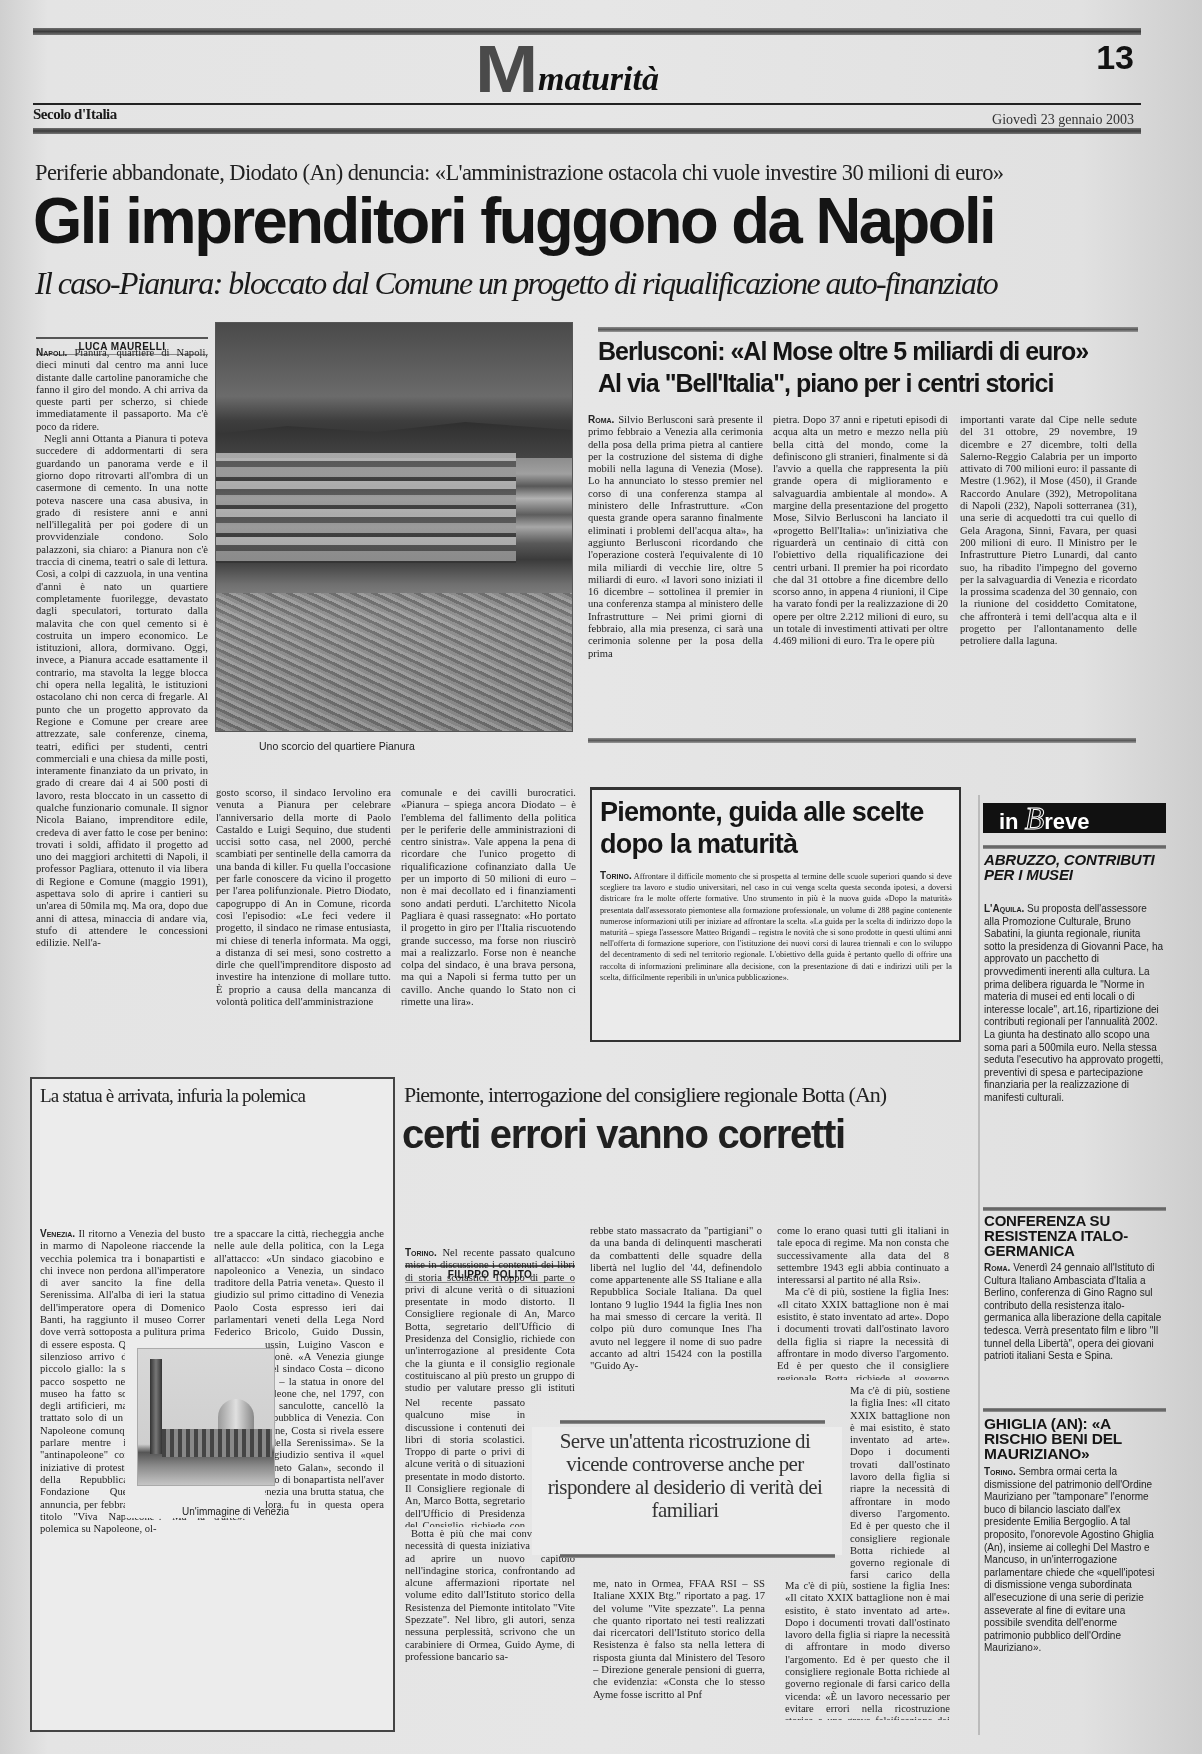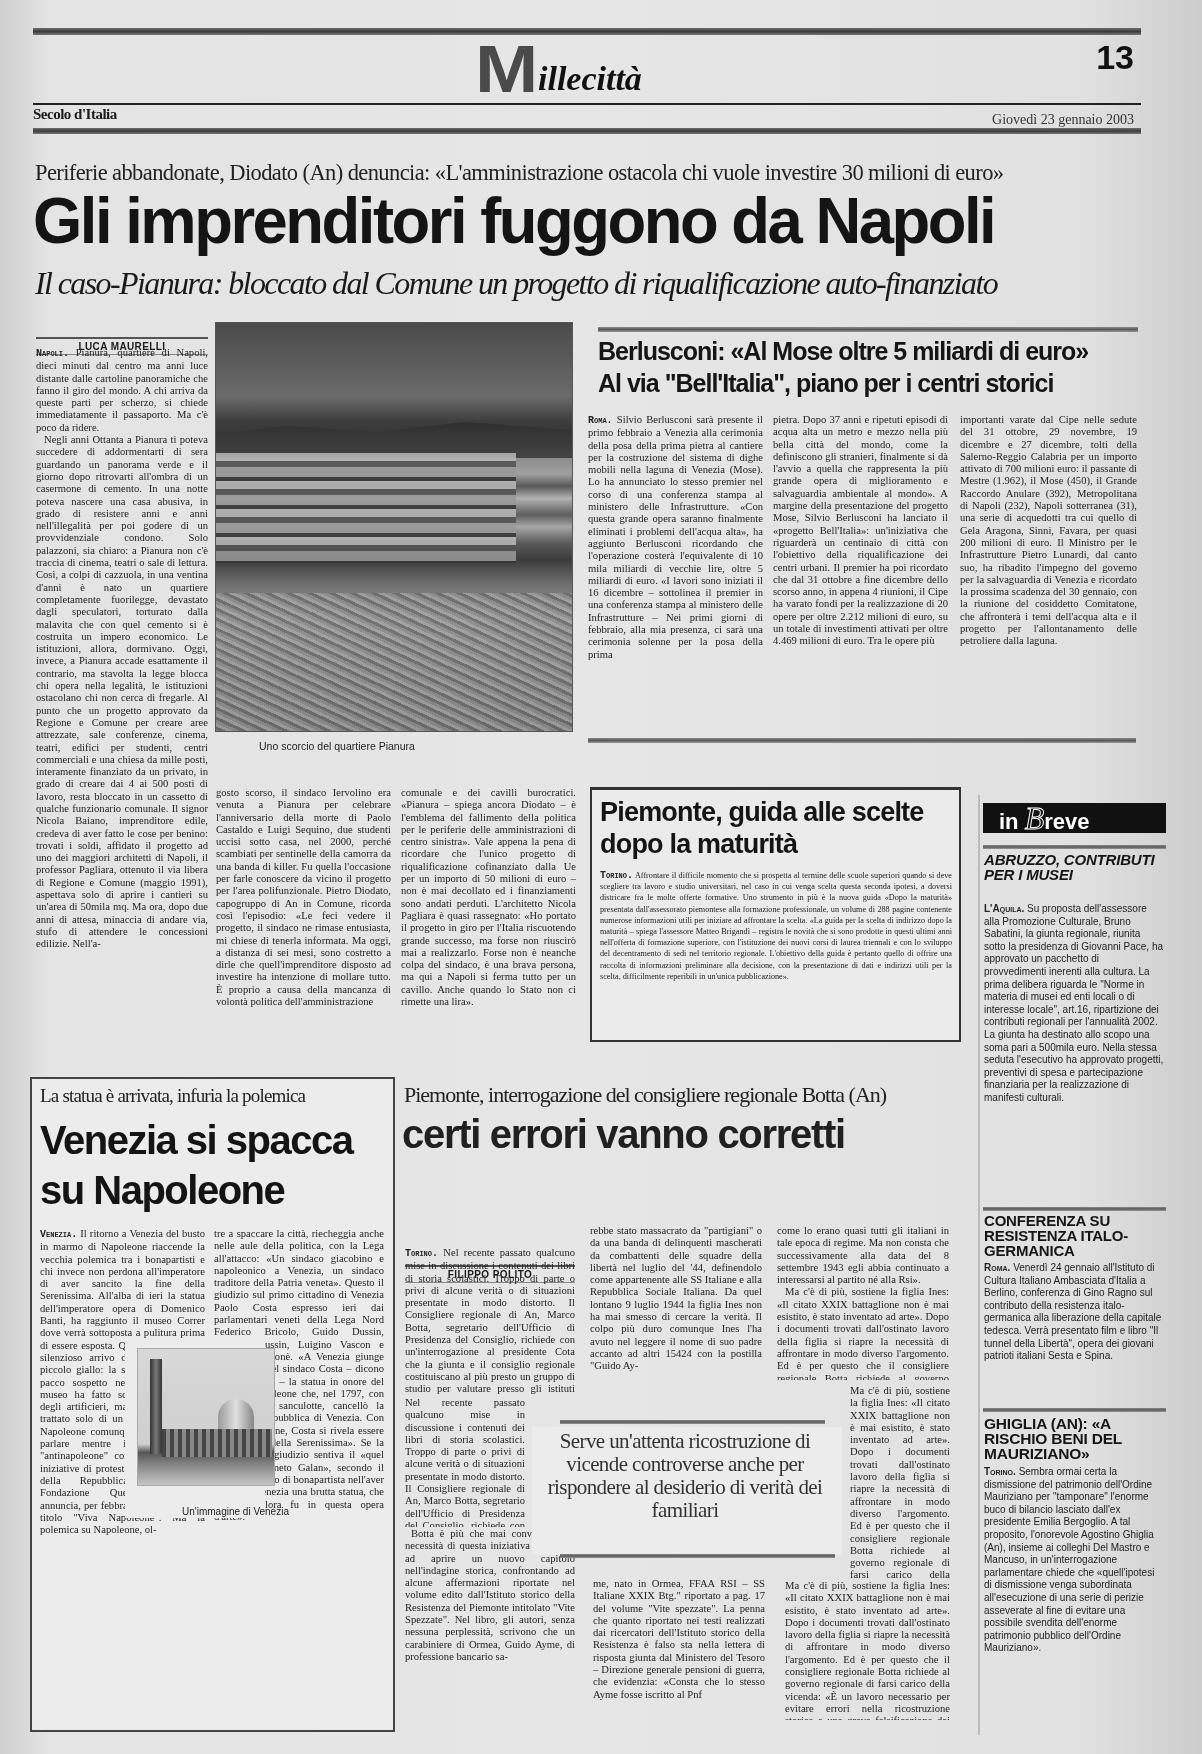--- a/index.html
+++ b/index.html
@@ -20,21 +20,21 @@
   .paper-name { left: 33px; top: 106px; font-family: "Liberation Serif", serif; font-weight: bold; font-size: 15px; letter-spacing: -0.5px; }
   .date { right: 68px; top: 112px; font-family: "Liberation Serif", serif; font-size: 14px; color: #333; }
 
   
   .kicker { left: 35px; top: 160px; width: 1110px; font-size: 22.5px; color: #222; letter-spacing: -0.6px; white-space: nowrap; }
   .headline { left: 33px; top: 183px; width: 1120px; font-family: "Liberation Sans", sans-serif; font-weight: 900; font-size: 64px; letter-spacing: -2.5px; white-space: nowrap; line-height: 76px; transform: scaleX(0.99); transform-origin: left; color: #141414; }
   .subhead { left: 35px; top: 265px; width: 1110px; font-style: italic; font-size: 32px; letter-spacing: -1.6px; white-space: nowrap; color: #1a1a1a; }
 
   .byline { font-family: "Liberation Sans", sans-serif; font-weight: bold; font-size: 10px; text-align: center; letter-spacing: 0.4px; border-top: 2px solid #555; border-bottom: 1px solid #888; padding: 2px 0; }
   .col { position: absolute; font-size: 10.6px; line-height: 12.3px; text-align: justify; color: #222; hyphens: auto; overflow: hidden; }
-  .col .lead { font-family: Liberation Mono, monospace; font-weight: bold; font-variant: small-caps; font-size: 10px; }
+  .col .lead { font-family: Liberation Sans, sans-serif; font-weight: bold; font-variant: small-caps; font-size: 10px; }
   .caption { font-family: Liberation Sans, sans-serif; font-size: 10.5px; color: #222; padding-left: 44px; }
 
   .photo-pianura { left: 215px; top: 322px; width: 358px; height: 410px; border: 1px solid #555;
     background:
       linear-gradient(180deg, rgba(0,0,0,0) 0%, rgba(0,0,0,0) 100%),
       linear-gradient(180deg, #4a4a4a 0%, #6b6b6b 18%, #3e3e3e 24%, #2f2f2f 30%, #8c8c8c 33%, #a0a0a0 37%, #585858 40%, #b2b2b2 43%, #5d5d5d 47%, #a7a7a7 50%, #595959 54%, #3b3b3b 58%, #6f6f6f 64%, #9a9a9a 72%, #7e7e7e 85%, #5f5f5f 100%); overflow: hidden; }
   .photo-pianura .bldg { position: absolute; left: 0; top: 130px; width: 300px; height: 110px; background: repeating-linear-gradient(180deg, #b9b9b9 0 8px, #505050 8px 14px, #999 14px 24px, #333 24px 28px); opacity: .85; }
   .photo-pianura .hills { position: absolute; left: 0; top: 95px; width: 100%; height: 40px; background: linear-gradient(180deg,#2d2d2d,#444); clip-path: polygon(0 40%, 20% 20%, 45% 35%, 70% 10%, 100% 30%, 100% 100%, 0 100%); }
   .photo-pianura .ground { position: absolute; left: 0; top: 270px; width: 100%; height: 140px; background: repeating-linear-gradient(25deg, #8e8e8e 0 3px, #6a6a6a 3px 6px, #a5a5a5 6px 9px); opacity: .8; }
 
@@ -62,21 +62,21 @@
   .pullquote { left: 560px; top: 1445px; width: 265px; text-align: center; font-size: 21px; line-height: 23px; letter-spacing: -0.6px; color: #333; }
 </style>
 </head>
 <body>
 
 <div class="page">
 
   <div class="rule-thick" style="left:33px;top:28px;width:1108px;"></div>
   <div class="abs mast">
     <span class="mast-M">M</span>
-    <span class="mast-rest">illecittà</span>
+    <span class="mast-rest">maturità</span>
   </div>
   <div class="abs pagenum">13</div>
   <div class="rule-thin" style="left:33px;top:103px;width:1108px;"></div>
   <div class="abs paper-name">Secolo d'Italia</div>
   <div class="abs date">Giovedì 23 gennaio 2003</div>
   <div class="rule-thick" style="left:33px;top:128px;width:1108px;height:6px;"></div>
 
   <div class="abs kicker">Periferie abbandonate, Diodato (An) denuncia: «L'amministrazione ostacola chi vuole investire 30 milioni di euro»</div>
   <div class="abs headline">Gli imprenditori fuggono da Napoli</div>
   <div class="abs subhead">Il caso-Pianura: bloccato dal Comune un progetto di riqualificazione auto-finanziato</div>
@@ -151,21 +151,20 @@
 
   <div class="rule-grey" style="left:983px;top:1408px;width:183px;height:4px;"></div>
   <div class="abs brief-title" style="left:984px;top:1416px;width:180px;font-size:15.5px;">GHIGLIA (AN): «A RISCHIO BENI DEL MAURIZIANO»</div>
   <div class="abs brief-text" style="left:984px;top:1466px;width:180px;">
     <span class="lead">Torino.</span>
     <span>Sembra ormai certa la dismissione del patrimonio dell'Ordine Mauriziano per "tamponare" l'enorme buco di bilancio lasciato dall'ex presidente Emilia Bergoglio. A tal proposito, l'onorevole Agostino Ghiglia (An), insieme ai colleghi Del Mastro e Mancuso, in un'interrogazione parlamentare chiede che «quell'ipotesi di dismissione venga subordinata all'esecuzione di una serie di perizie asseverate al fine di evitare una possibile svendita dell'enorme patrimonio pubblico dell'Ordine Mauriziano».</span>
   </div>
 
   <div class="abs ven-box">
     <div class="abs ven-kicker" style="left:8px;top:6px;">La statua è arrivata, infuria la polemica</div>
-    <div class="abs ven-head" style="left:8px;top:36px;width:340px;">Venezia si spacca su Napoleone</div>
   </div>
   <div class="col" style="left:40px;top:1228px;width:165px;height:492px;">
     <span class="lead">Venezia.</span>
     <span>Il ritorno a Venezia del busto in marmo di Napoleone riaccende la vecchia polemica tra i bonapartisti e chi invece non perdona all'imperatore di aver sancito la fine della Serenissima. All'alba di ieri la statua dell'imperatore opera di Domenico Banti, ha raggiunto il museo Correr dove verrà sottoposta a pulitura prima di essere esposta. Qualche ora dopo il silenzioso arrivo dell'imperatore, un piccolo giallo: la segnalazione di un pacco sospetto nelle vicinanze del museo ha fatto scattare l'intervento degli artificieri, ma per fortuna si è trattato solo di un falso allarme. Di Napoleone comunque si continuerà a parlare mentre il coordinamento "antinapoleone" conferma le proprie iniziative di protesta: Il Rinascimento della Repubblica Veneta, la Fondazione Querini Stampalia annuncia, per febbraio, una mostra dal titolo "Viva Napoleone". Ma la polemica su Napoleone, ol-</span>
   </div>
   <div class="col" style="left:214px;top:1228px;width:170px;height:492px;">
     <span>tre a spaccare la città, riecheggia anche nelle aule della politica, con la Lega all'attacco: «Un sindaco giacobino e napoleonico a Venezia, un sindaco traditore della Patria veneta». Questo il giudizio sul primo cittadino di Venezia Paolo Costa espresso ieri dai parlamentari veneti della Lega Nord Federico Bricolo, Guido Dussin, Luciano Dussin, Luigino Vascon e Giovanni Didonè. «A Venezia giunge per volontà del sindaco Costa – dicono i parlamentari – la statua in onore del despota Napoleone che, nel 1797, con le sue orde sanculotte, cancellò la millenaria Repubblica di Venezia. Con questa decisione, Costa si rivela essere un traditore della Serenissima». Se la casa con un giudizio sentiva il «quel nome del Veneto Galan», secondo il quale «c'è poco di bonapartista nell'aver portato a Venezia una brutta statua, che neanche allora fu in questa opera d'arte».</span>
   </div>
   <div class="abs" style="left:125px;top:1338px;width:140px;height:180px;background:#ececec;"></div>
   <div class="abs photo-venezia">

